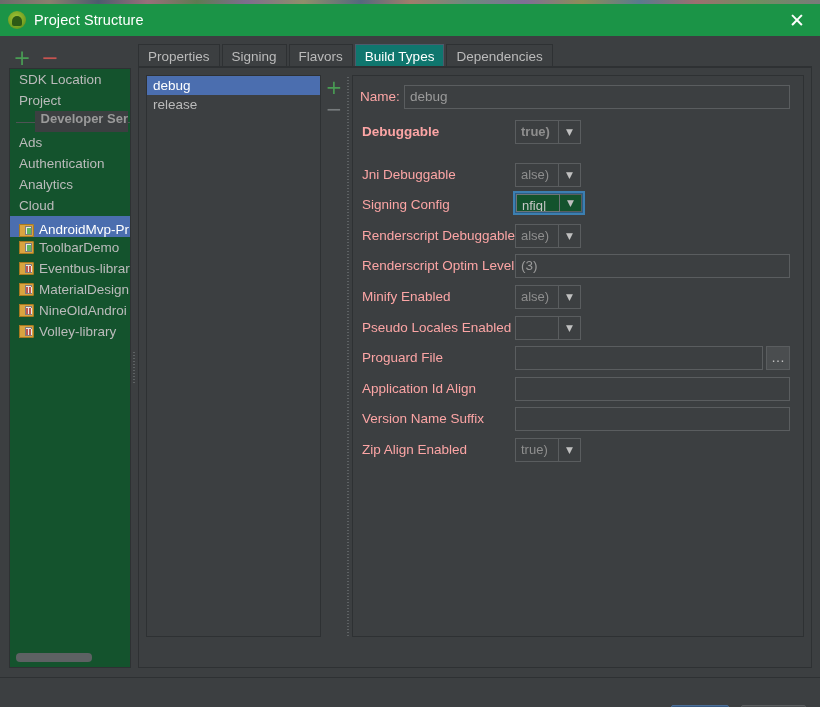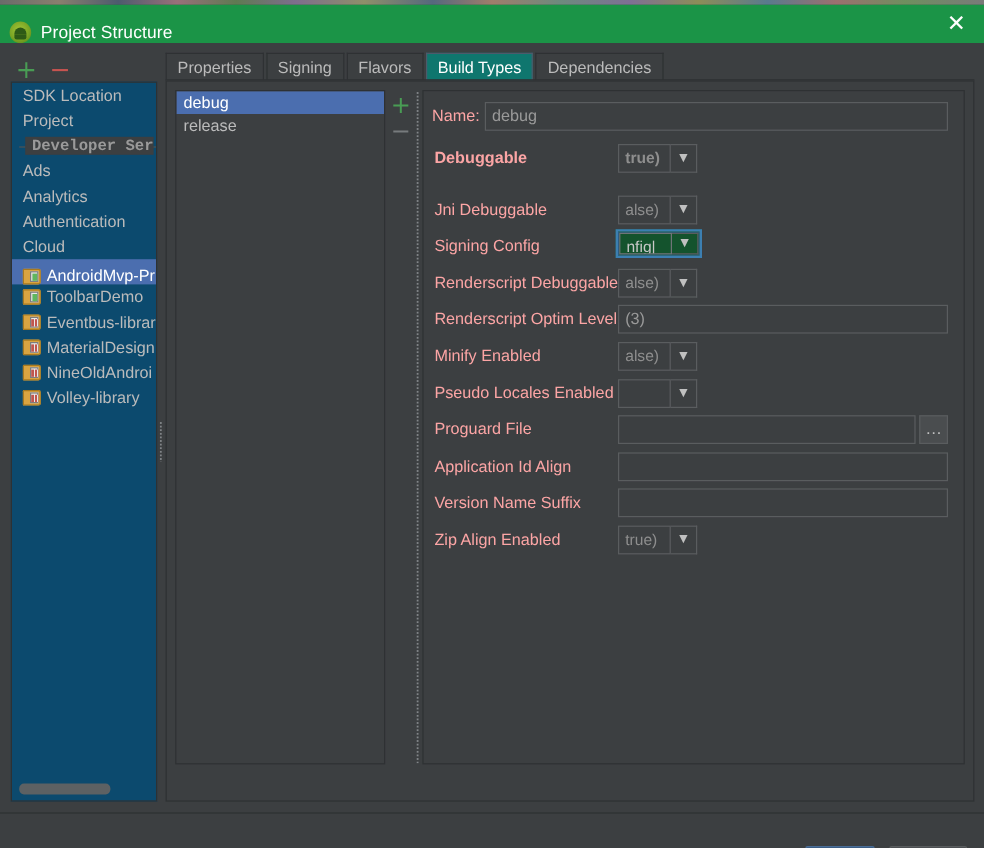--- a/index.html
+++ b/index.html
@@ -16,21 +16,21 @@
     position:absolute;left:0;top:0;width:820px;height:4px;
     background:linear-gradient(90deg,#6b6b6b 0%,#8a7f6e 6%,#4d5b6e 12%,#9a6f7a 18%,
       #5f7a52 24%,#7e6d8d 30%,#8f8f6a 37%,#55687e 44%,#a07d6b 50%,#6d8a7e 57%,
       #7f6f95 64%,#8d8d58 71%,#5a7a8e 78%,#9d6f6f 85%,#6f8f5f 92%,#7a7a7a 100%);
     overflow:hidden;
   }
 
   
   .titlebar{
     position:absolute;left:0;top:4px;width:820px;height:32px;
-    background:#1b9447;display:flex;align-items:flex-end;
+    background:#1b9447;display:flex;align-items:center;
   }
   .title-icon{
     width:18px;height:18px;margin-left:8px;margin-right:8px;position:relative;
     border-radius:50%;
     background:radial-gradient(circle at 45% 40%, #a4c639 0%, #7aa524 55%, #4f7d18 100%);
     flex:none;
   }
   .title-icon::before{
     content:"";position:absolute;left:4px;top:5px;width:10px;height:6px;
     border-radius:5px 5px 0 0;background:#2d5a16;
@@ -60,31 +60,31 @@
   .tb-btn{
     position:absolute;top:4px;width:20px;height:20px;
     font-size:21px;line-height:20px;text-align:center;
     font-family:"DejaVu Sans",sans-serif;
   }
   .tb-add{left:12px;color:#499c54;}
   .tb-remove{left:40px;color:#c75450;}
 
   .sidebar{
     position:absolute;left:9px;top:32px;width:122px;height:600px;
-    border:1px solid #2e3133;background:#0c4a6e;box-sizing:border-box;
+    border:1px solid #2e3133;background:#14532d;box-sizing:border-box;
     overflow:hidden;
   }
   .side-item{
     height:21px;display:flex;align-items:center;padding-left:9px;
     font-size:13.5px;color:#bbbbbb;white-space:nowrap;
   }
   .side-item.sel{background:#4b6eaf;color:#ffffff;align-items:flex-end;}
   .side-sep{
-    height:21px;display:flex;align-items:center;justify-content:flex-end;
-    padding-right:2px;position:relative;font-family:Liberation Mono, monospace;
+    height:21px;display:flex;justify-content:flex-end;
+    padding-right:2px;position:relative;
   }
   .side-sep .sep-line{
     position:absolute;left:6px;right:0;top:11px;height:1px;background:#4f5355;
   }
   .side-sep .sep-label{
     position:relative;background:#3c3f41;padding-left:6px;
     font-size:13px;font-weight:bold;color:#9a9a9a;white-space:nowrap;
   }
   .mod-icon{
     width:15px;height:13px;margin-right:5px;flex:none;position:relative;
@@ -236,24 +236,24 @@
             <span>Project</span>
           </div>
           <div class="side-sep">
             <span class="sep-line"></span>
             <span class="sep-label">Developer Ser</span>
           </div>
           <div class="side-item">
             <span>Ads</span>
           </div>
           <div class="side-item">
+            <span>Authentication</span>
+          </div>
+          <div class="side-item">
             <span>Analytics</span>
-          </div>
-          <div class="side-item">
-            <span>Authentication</span>
           </div>
           <div class="side-item">
             <span>Cloud</span>
           </div>
           <div class="side-item sel">
             <span class="mod-icon app"></span>
             <span>AndroidMvp-Pr</span>
           </div>
           <div class="side-item">
             <span class="mod-icon app"></span>

